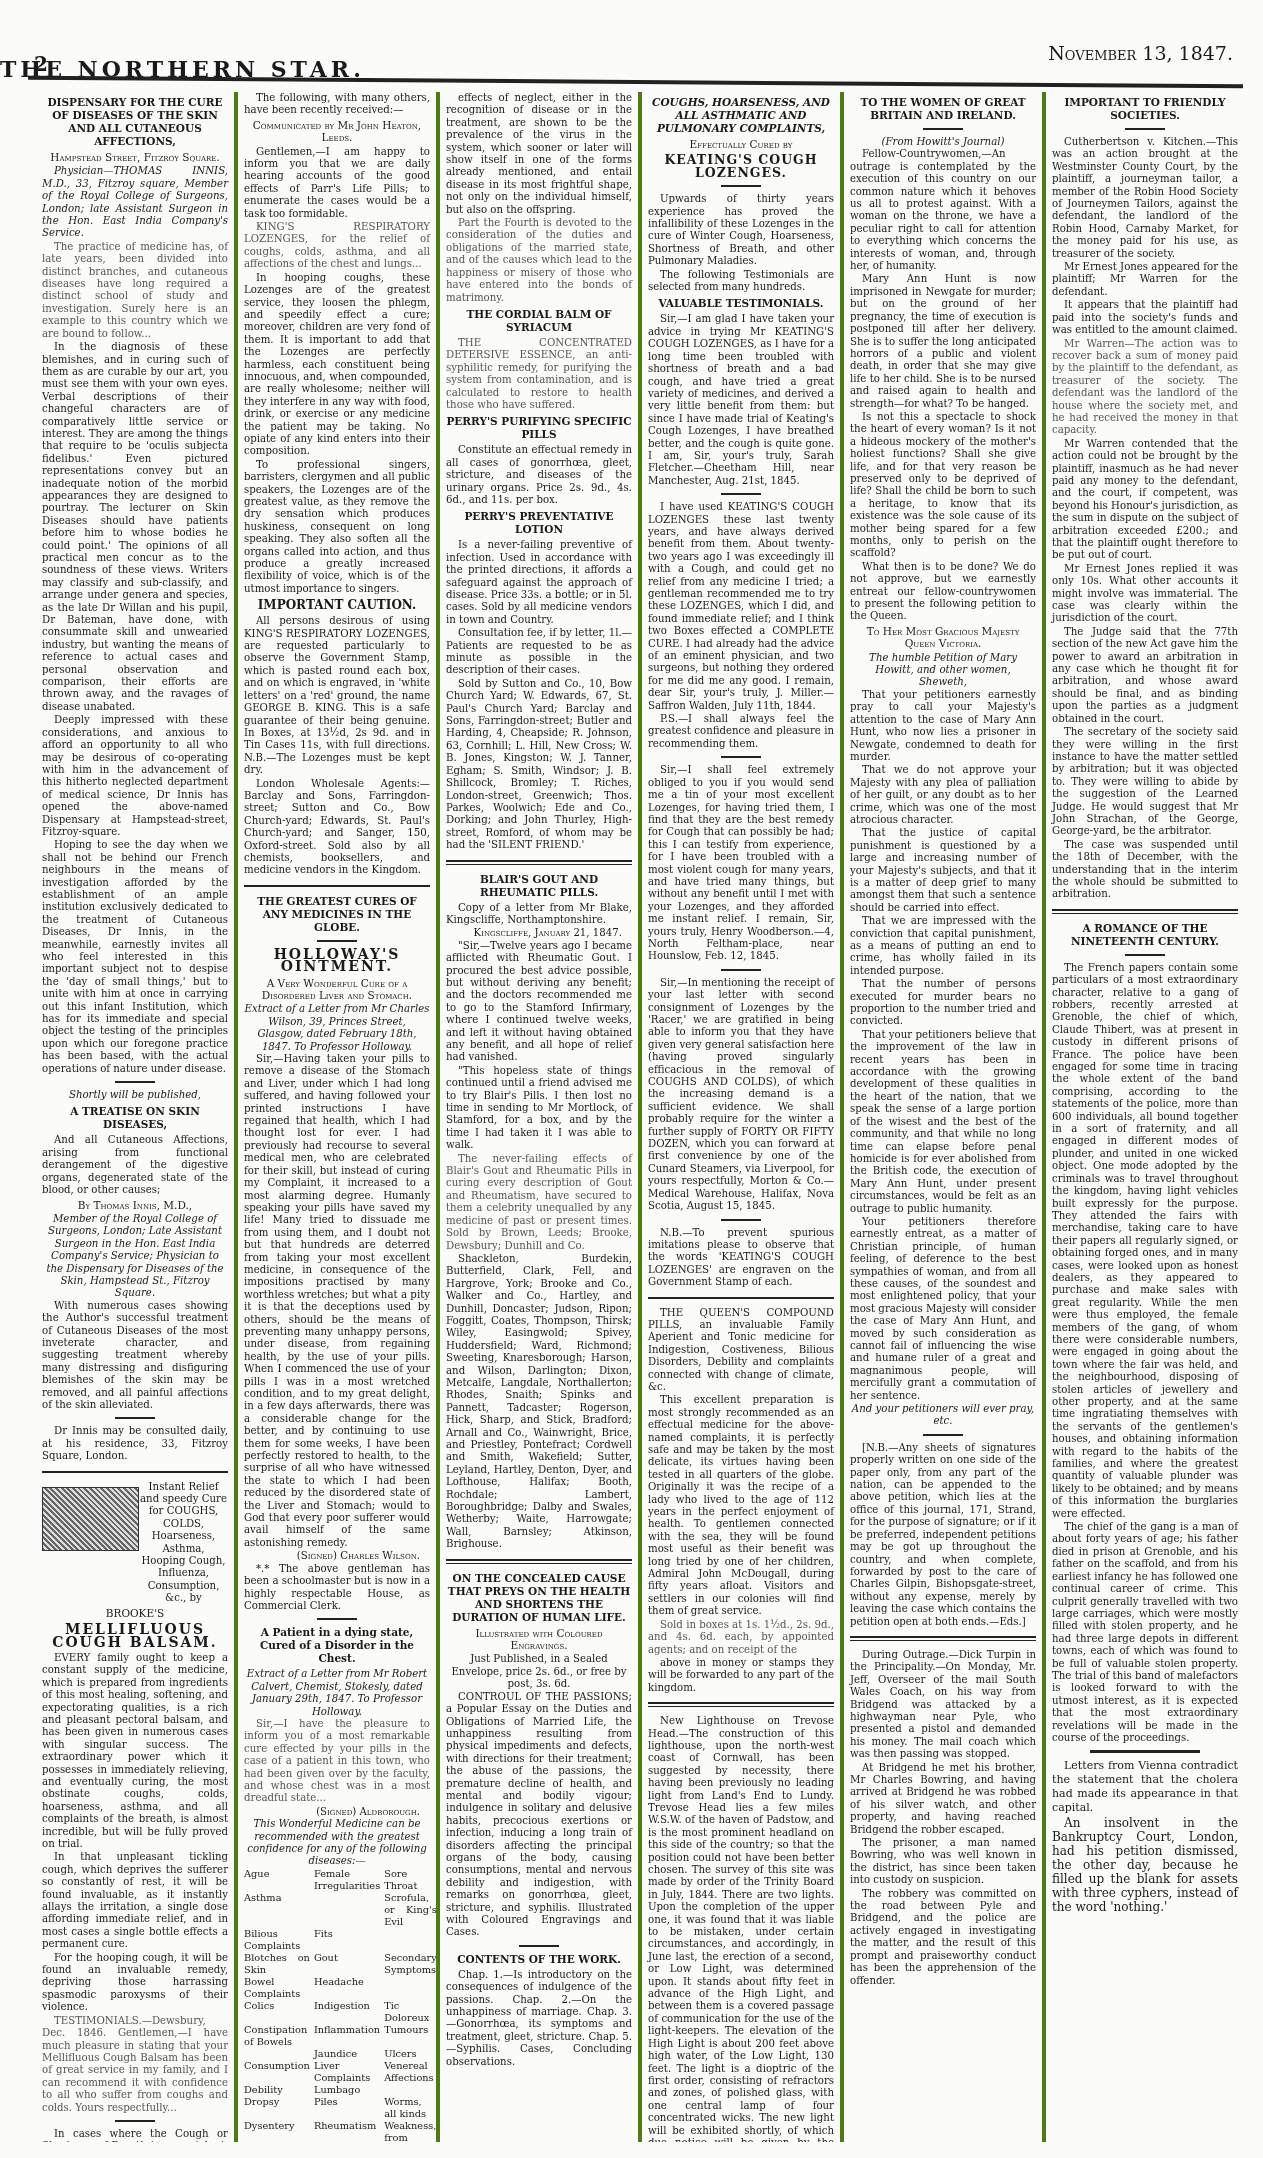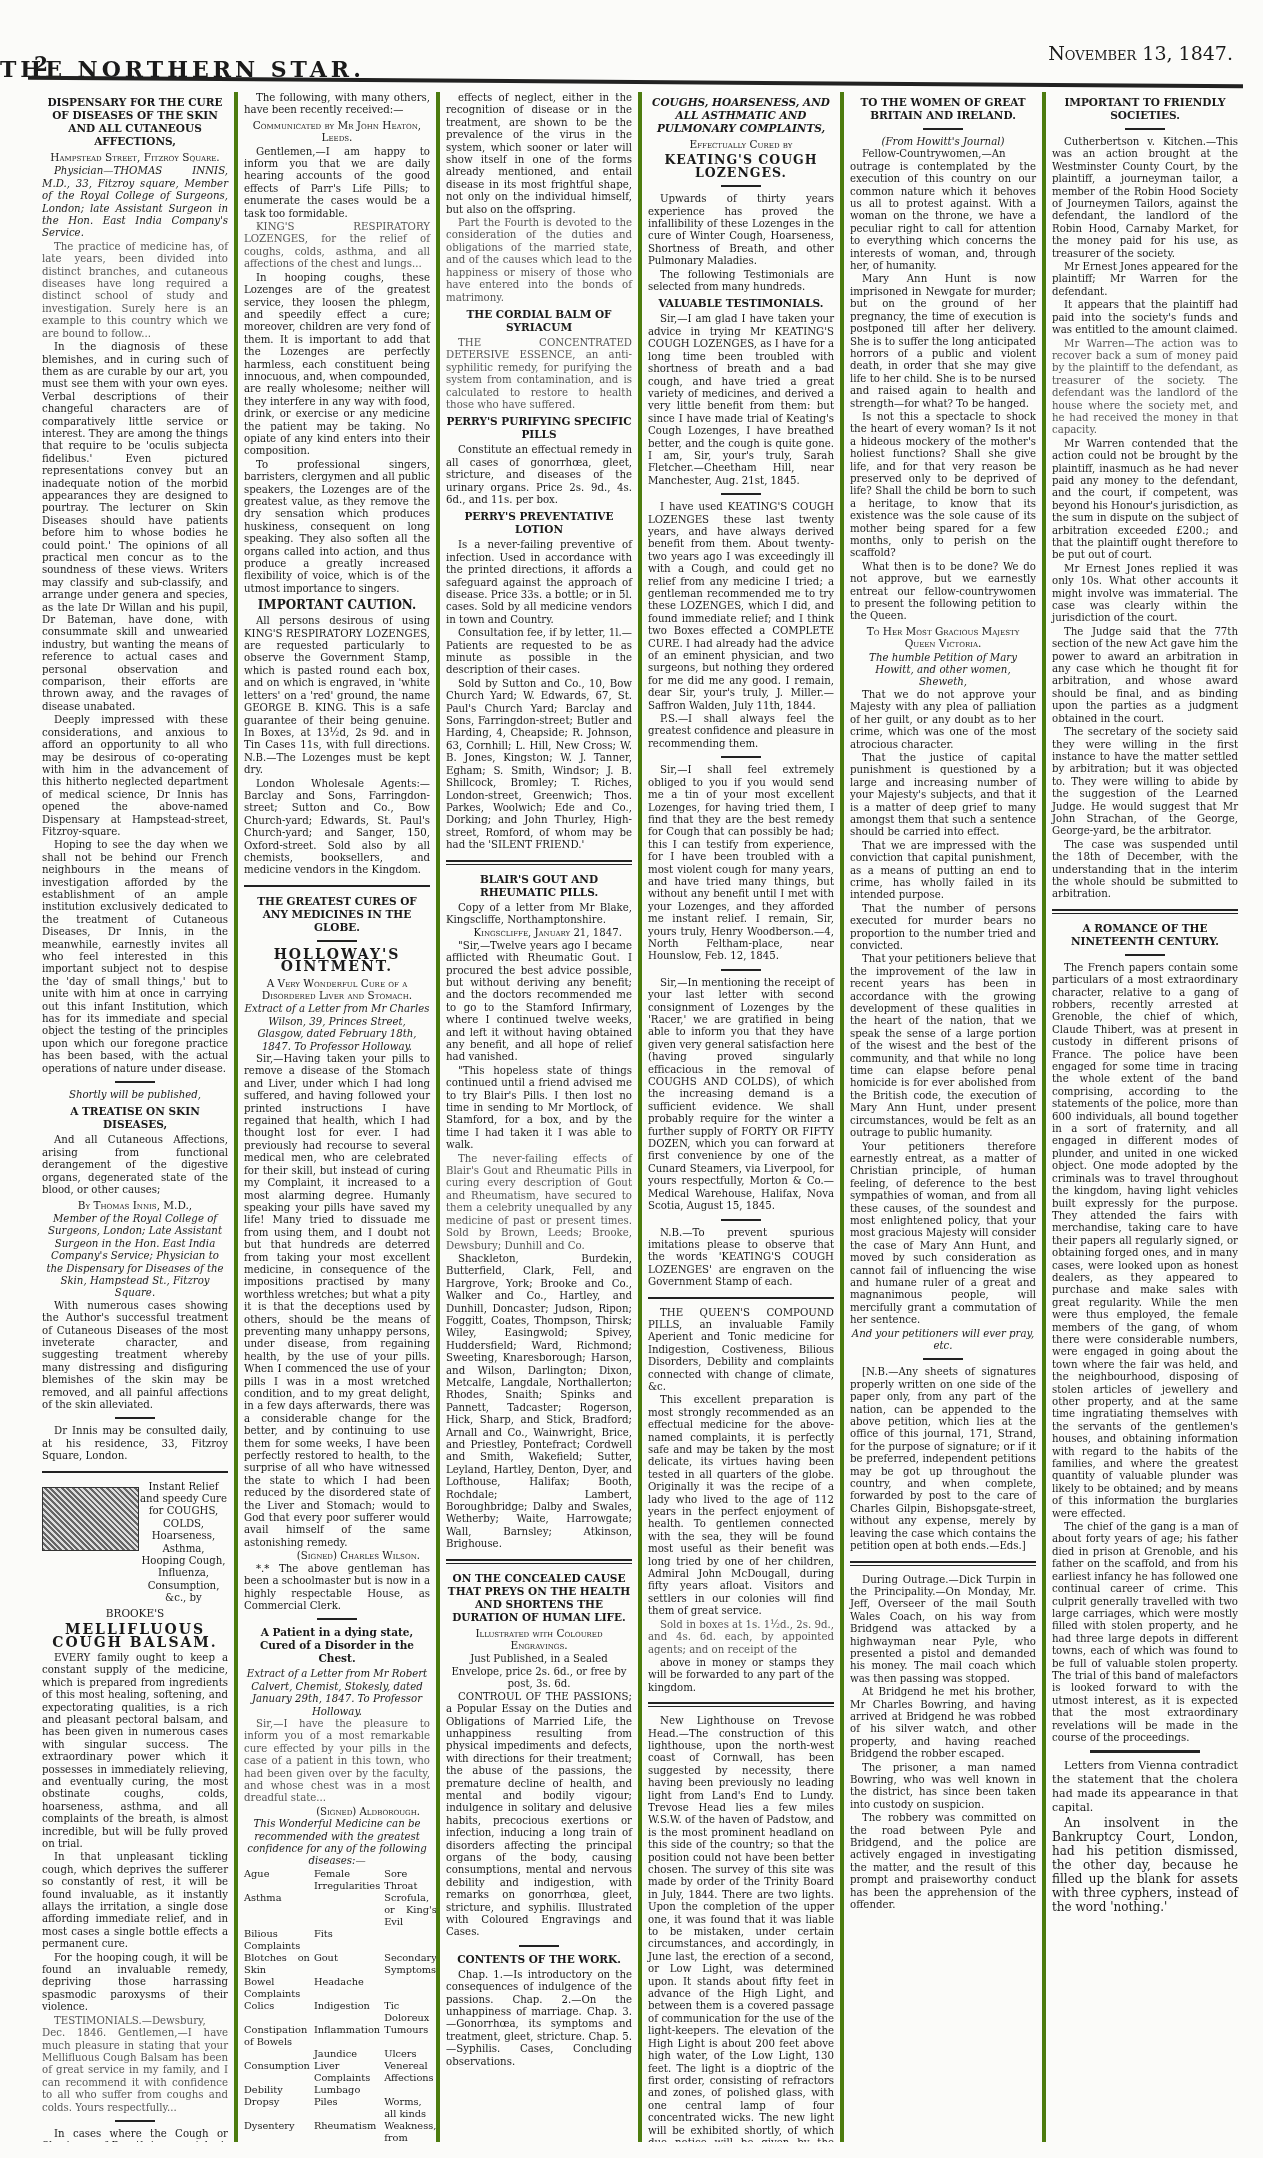--- a/index.html
+++ b/index.html
@@ -210,20 +210,21 @@
     <div class="hd">TO THE WOMEN OF GREAT BRITAIN AND IRELAND.</div>
     <div class="sep"></div>
     <div class="ital">(From Howitt's Journal)</div>
     <p class="para">Fellow-Countrywomen,—An outrage is contemplated by the execution of this country on our common nature which it behoves us all to protest against. With a woman on the throne, we have a peculiar right to call for attention to everything which concerns the interests of woman, and, through her, of humanity.</p>
     <p class="para">Mary Ann Hunt is now imprisoned in Newgate for murder; but on the ground of her pregnancy, the time of execution is postponed till after her delivery. She is to suffer the long anticipated horrors of a public and violent death, in order that she may give life to her child. She is to be nursed and raised again to health and strength—for what? To be hanged.</p>
     <p class="para">Is not this a spectacle to shock the heart of every woman? Is it not a hideous mockery of the mother's holiest functions? Shall she give life, and for that very reason be preserved only to be deprived of life? Shall the child be born to such a heritage, to know that its existence was the sole cause of its mother being spared for a few months, only to perish on the scaffold?</p>
     <p class="para">What then is to be done? We do not approve, but we earnestly entreat our fellow-countrywomen to present the following petition to the Queen.</p>
     <div class="sub">To Her Most Gracious Majesty Queen Victoria.</div>
     <div class="ital">The humble Petition of Mary Howitt, and other women,</div>
     <div class="ital">Sheweth,</div>
+    <p class="para">That your petitioners earnestly pray to call your Majesty's attention to the case of Mary Ann Hunt, who now lies a prisoner in Newgate, condemned to death for murder.</p>
     <p class="para">That we do not approve your Majesty with any plea of palliation of her guilt, or any doubt as to her crime, which was one of the most atrocious character.</p>
     <p class="para">That the justice of capital punishment is questioned by a large and increasing number of your Majesty's subjects, and that it is a matter of deep grief to many amongst them that such a sentence should be carried into effect.</p>
     <p class="para">That we are impressed with the conviction that capital punishment, as a means of putting an end to crime, has wholly failed in its intended purpose.</p>
     <p class="para">That the number of persons executed for murder bears no proportion to the number tried and convicted.</p>
     <p class="para">That your petitioners believe that the improvement of the law in recent years has been in accordance with the growing development of these qualities in the heart of the nation, that we speak the sense of a large portion of the wisest and the best of the community, and that while no long time can elapse before penal homicide is for ever abolished from the British code, the execution of Mary Ann Hunt, under present circumstances, would be felt as an outrage to public humanity.</p>
     <p class="para">Your petitioners therefore earnestly entreat, as a matter of Christian principle, of human feeling, of deference to the best sympathies of woman, and from all these causes, of the soundest and most enlightened policy, that your most gracious Majesty will consider the case of Mary Ann Hunt, and moved by such consideration as cannot fail of influencing the wise and humane ruler of a great and magnanimous people, will mercifully grant a commutation of her sentence.</p>
     <div class="ital">And your petitioners will ever pray, etc.</div>
     <div class="sep"></div>
     <p class="para">[N.B.—Any sheets of signatures properly written on one side of the paper only, from any part of the nation, can be appended to the above petition, which lies at the office of this journal, 171, Strand, for the purpose of signature; or if it be preferred, independent petitions may be got up throughout the country, and when complete, forwarded by post to the care of Charles Gilpin, Bishopsgate-street, without any expense, merely by leaving the case which contains the petition open at both ends.—Eds.]</p>
     <div class="dbl"></div>

